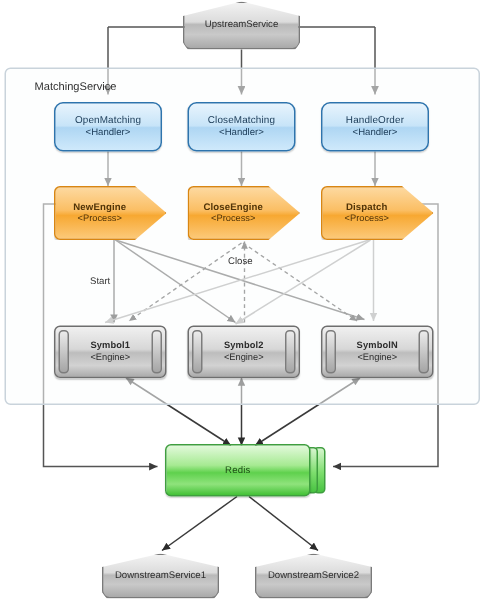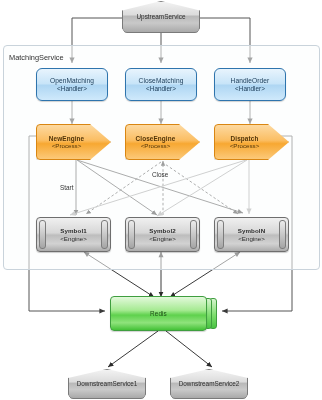--- a/index.html
+++ b/index.html
@@ -139,21 +139,21 @@
       <path d="M281,136 L292,136 L292,311 L222,311" marker-end="url(#ah)"></path>
     </g>
 
     <g stroke="#3a3a3a" stroke-width="1" fill="none">
       <path d="M158,331 L108,367" marker-end="url(#ahs)"></path>
       <path d="M166,331 L212,367" marker-end="url(#ahs)"></path>
     </g>
   </svg>
 
   <div class="container" style="left:3px;top:45px;width:315px;height:223px;"></div>
-  <div class="container-label" style="left:9px;top:53px;">MatchingService</div>
+  <div class="container-label" style="left:23px;top:53px;">MatchingService</div>
 
   <div class="node svc" style="left:122px;top:1px;width:78px;height:32px;">
     <div class="shape"></div>
     <div class="lbl">UpstreamService</div>
   </div>
 
   <div class="node handler" style="left:36px;top:68px;width:72px;height:33px;">
     <div class="lbl ttl">OpenMatching</div>
     <div class="lbl sub">&lt;Handler&gt;</div>
   </div>

